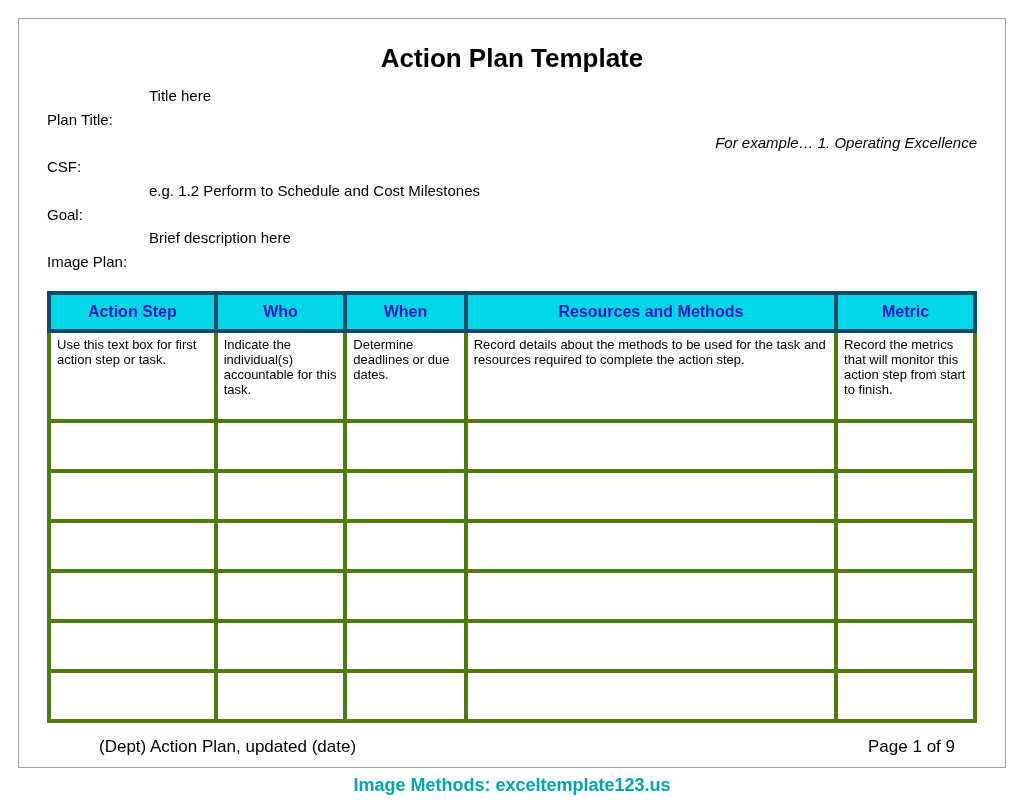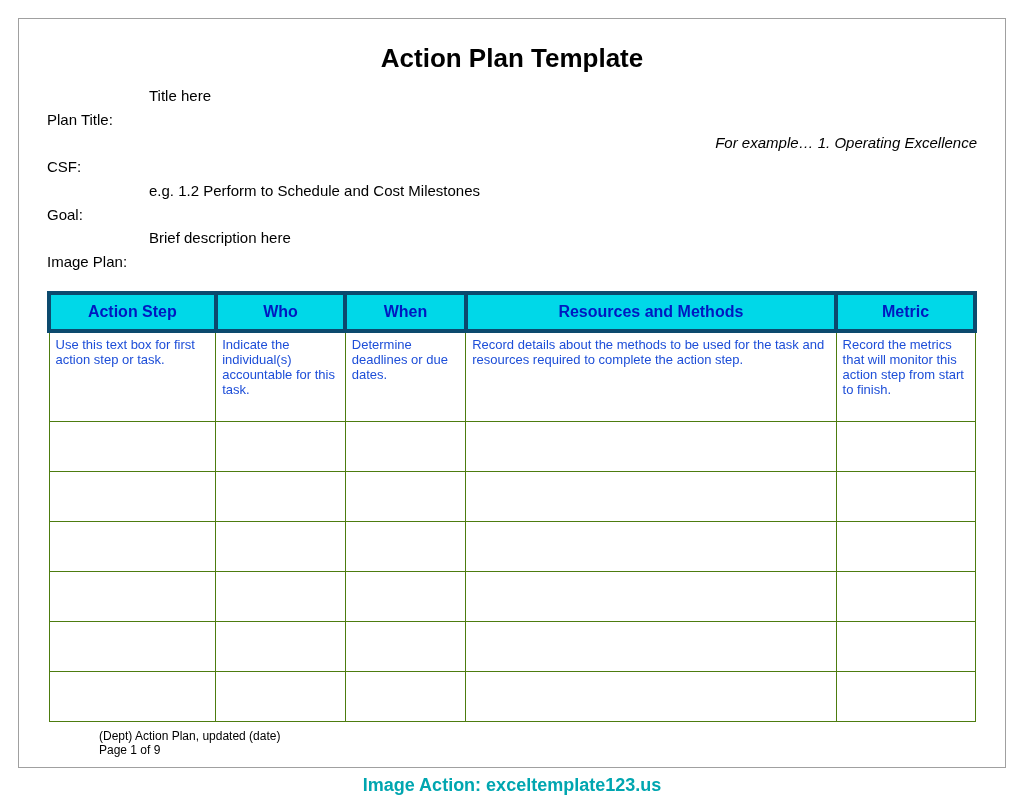--- a/index.html
+++ b/index.html
@@ -46,44 +46,43 @@
     background: #00d8e8;
     color: #0018c0;
     font-weight: 700;
     font-size: 16px;
     text-align: center;
     border: 4px solid #0c4a6e;
     padding: 8px 4px;
     height: 38px;
   }
   table.action td {
-    border: 1px solid #4d7c0f;
+    border: 4px solid #4d7c0f;
     padding: 4px 6px;
     font-size: 13px;
-    color: #1d4ed8;
+    color: #000000;
     vertical-align: top;
     height: 50px;
   }
   table.action tr.instr td { height: 90px; }
   table.action col.c1 { width: 18%; }
   table.action col.c2 { width: 14%; }
   table.action col.c3 { width: 13%; }
   table.action col.c4 { width: 40%; }
   table.action col.c5 { width: 15%; }
 
   .footer {
     display: flex;
     justify-content: space-between;
-    font-size: 12px;
+    font-size: 17px;
     color: #000;
     position: absolute;
     left: 80px;
     right: 50px;
     bottom: 10px;
-    flex-direction: column;
   }
   .source {
     position: absolute;
     left: 0; right: 0; bottom: 4px;
     text-align: center;
     color: #00a6b0;
     font-size: 18px;
     font-weight: 600;
   }
 </style>
@@ -183,13 +182,13 @@
     </tbody>
   </table>
 
   <div class="footer">
     <span>(Dept) Action Plan, updated (date)</span>
     <span>Page 1 of 9</span>
   </div>
 
 </div>
 
-<div class="source">Image Action: exceltemplate123.us</div>
+<div class="source">Image Methods: exceltemplate123.us</div>
 
 </body></html>

